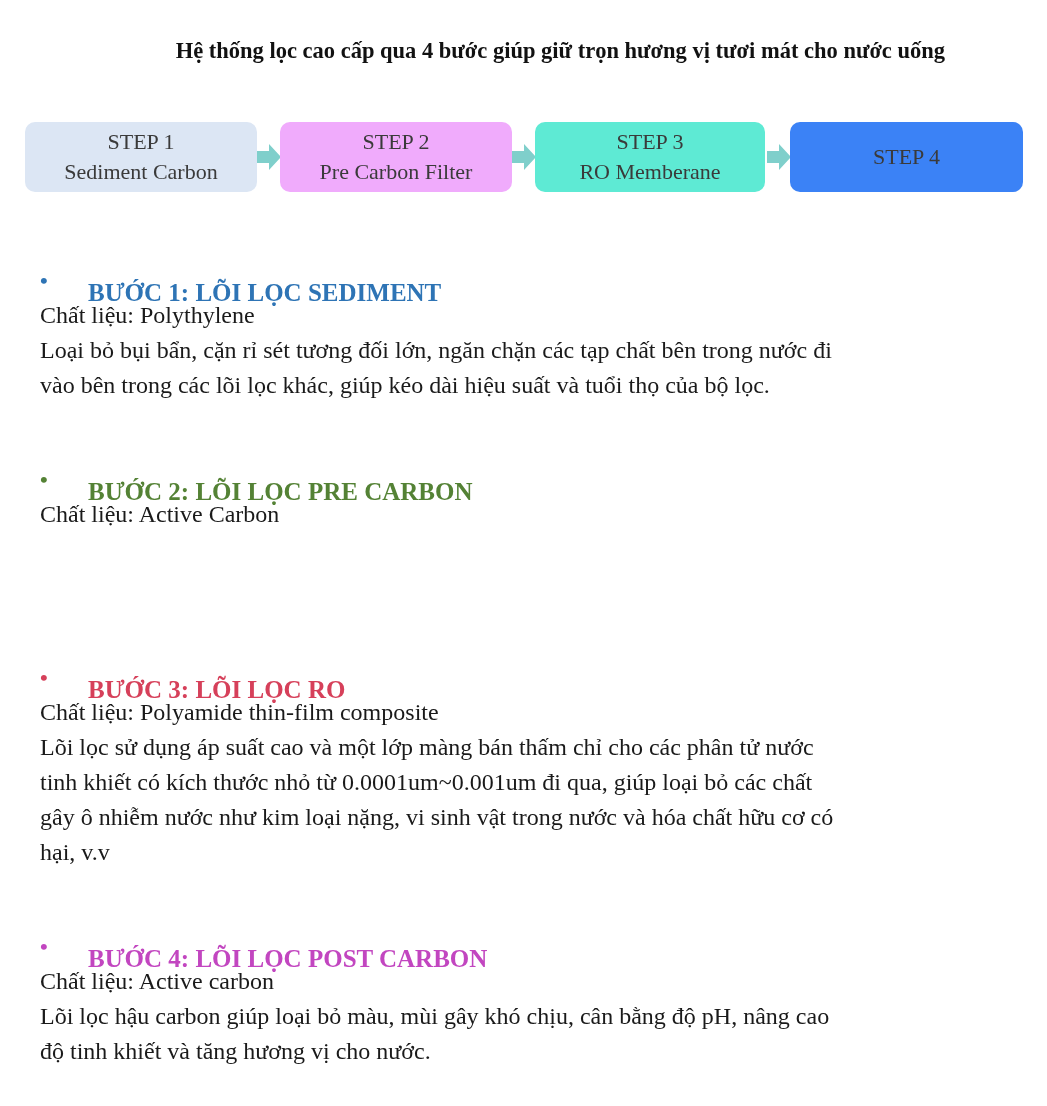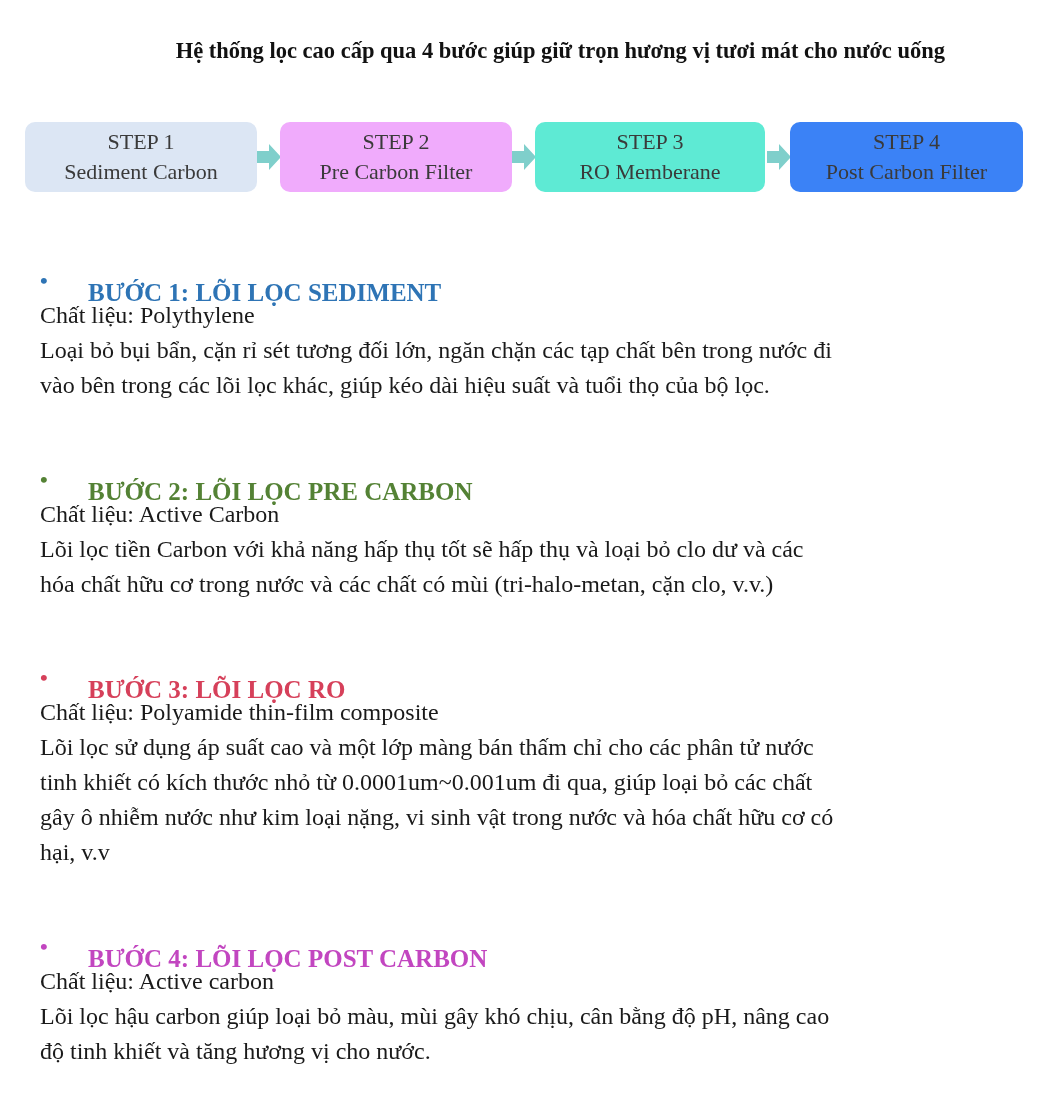--- a/index.html
+++ b/index.html
@@ -51,42 +51,39 @@
   </svg>
   <div class="step" id="step2" style="left: 535px; width: 230px; background: #5eead4;">
     <span class="s-num">STEP 3</span>
     <span class="s-name">RO Memberane</span>
   </div>
   <svg class="arrow" style="left:767px;" viewBox="0 0 24 26">
     <polygon class="arr" points="0,7 12,7 12,0 24,13 12,26 12,19 0,19" fill="#7fcfcb"></polygon>
   </svg>
   <div class="step" id="step3" style="left: 790px; width: 233px; background: #3b82f6;">
     <span class="s-num">STEP 4</span>
-    <span class="s-name">Post Carbon Filter</span>
   </div>
 </div>
 
 <div class="section" id="sec0" style="top:264px;">
   <div class="heading" style="color: rgb(46, 116, 181);">
     <span class="bullet">•</span>
     <span class="h-text">BƯỚC 1: LÕI LỌC SEDIMENT</span>
   </div>
   <div class="material">Chất liệu: Polythylene</div>
   <div class="desc">Loại bỏ bụi bẩn, cặn rỉ sét tương đối lớn, ngăn chặn các tạp chất bên trong nước đi
 vào bên trong các lõi lọc khác, giúp kéo dài hiệu suất và tuổi thọ của bộ lọc.</div>
 </div>
 
 <div class="section" id="sec1" style="top:463px;">
   <div class="heading" style="color: rgb(84, 130, 53);">
     <span class="bullet">•</span>
     <span class="h-text">BƯỚC 2: LÕI LỌC PRE CARBON</span>
   </div>
   <div class="material">Chất liệu: Active Carbon</div>
-  <div class="desc">Lõi lọc tiền Carbon với khả năng hấp thụ tốt sẽ hấp thụ và loại bỏ clo dư và  các
-hóa chất hữu cơ trong nước và các chất có mùi (tri-halo-metan, cặn clo, v.v.)</div>
 </div>
 
 <div class="section" id="sec2" style="top:661px;">
   <div class="heading" style="color: rgb(214, 64, 90);">
     <span class="bullet">•</span>
     <span class="h-text">BƯỚC 3: LÕI LỌC RO</span>
   </div>
   <div class="material">Chất liệu: Polyamide thin-film composite</div>
   <div class="desc">Lõi lọc sử dụng áp suất cao và một lớp màng bán thấm chỉ cho các phân tử nước
 tinh khiết có kích thước nhỏ từ 0.0001um~0.001um đi qua, giúp loại bỏ các chất

